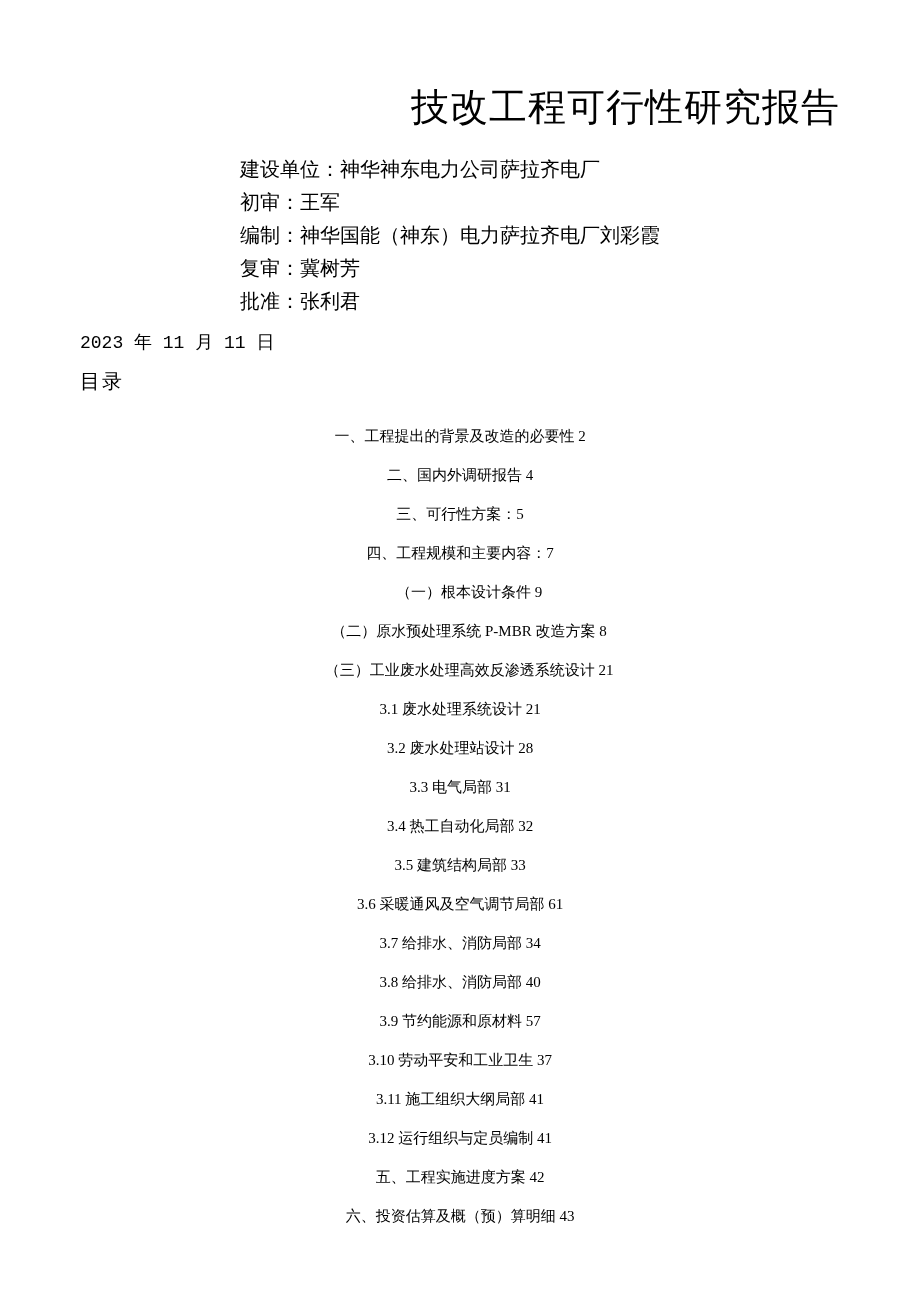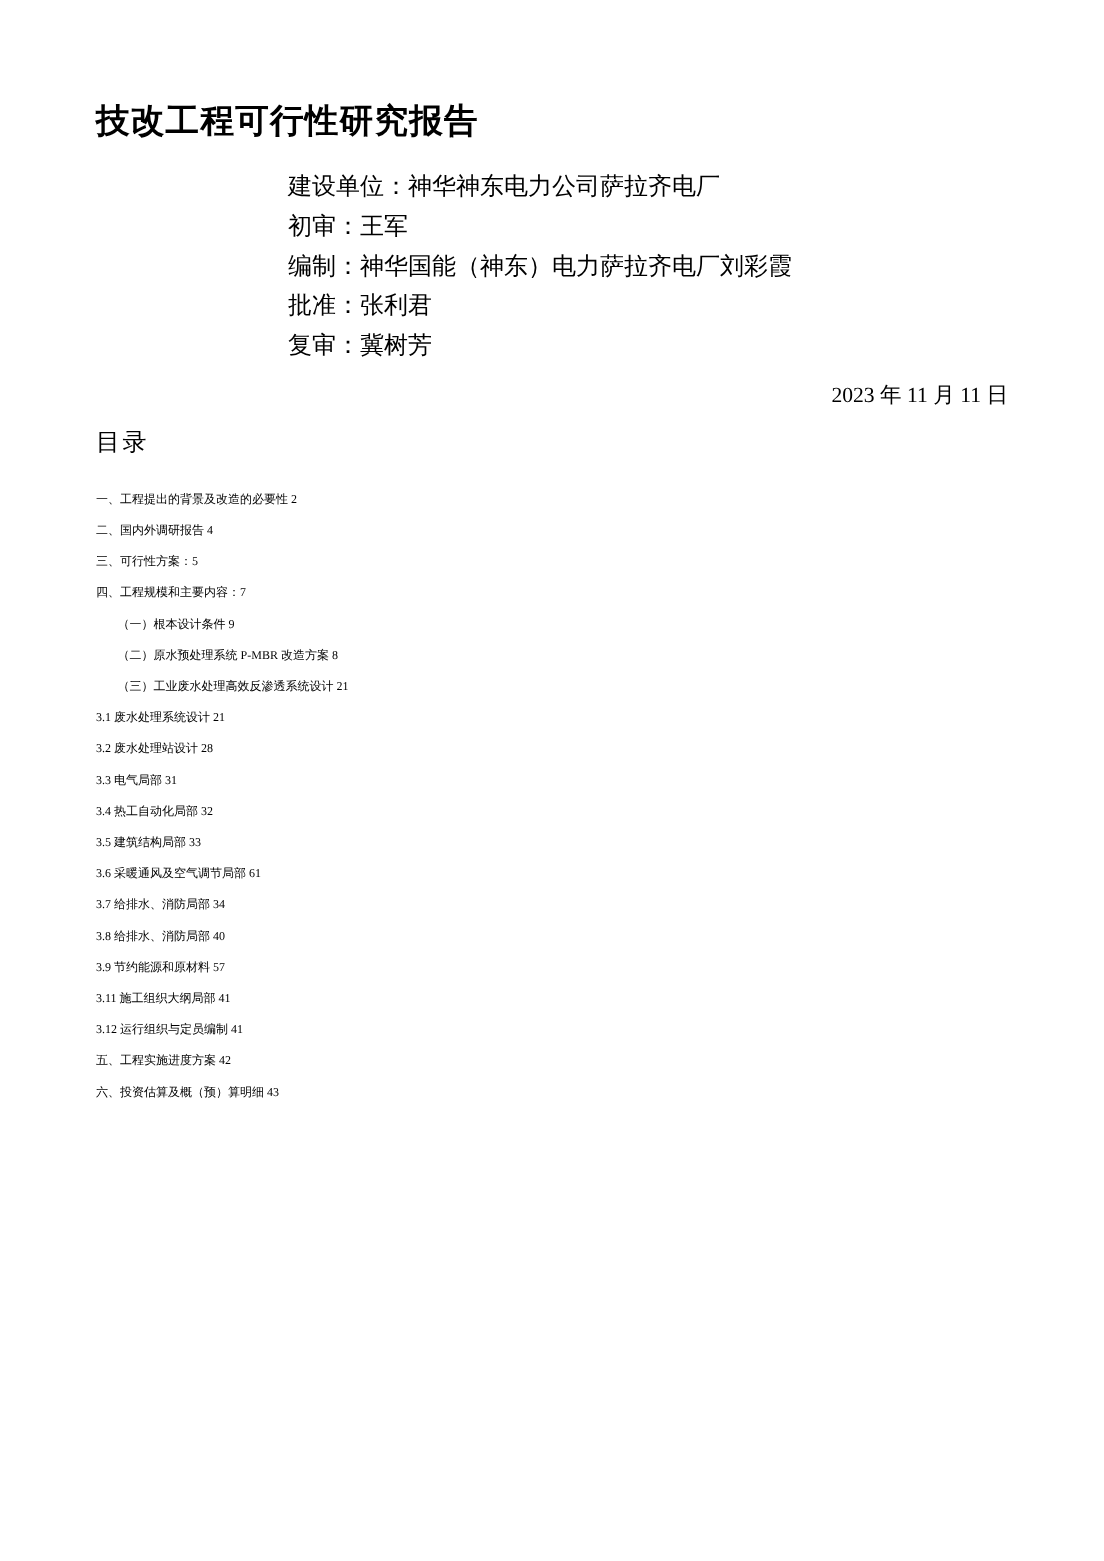--- a/index.html
+++ b/index.html
@@ -7,72 +7,73 @@
     padding: 0;
     background: #ffffff;
     font-family: "SimSun", "宋体", serif;
     color: #000000;
     width: 920px;
   }
   .page {
     padding: 82px 80px 60px 80px;
   }
   .title {
-    font-size: 28px;
-    text-align: left;
-    font-weight: bold;
+    font-size: 38px;
+    text-align: right;
+    font-weight: normal;
     margin-bottom: 20px;
     letter-spacing: 1px;
   }
   .meta-block {
     font-size: 20px;
     line-height: 1.65;
     margin-left: 160px;
     margin-bottom: 12px;
   }
   .meta-line {
     display: block;
   }
   .date {
     font-size: 18px;
-    text-align: right;
+    text-align: left;
     margin-top: 0;
     margin-bottom: 14px;
-    font-family: Liberation Serif, serif;
+    font-family: Liberation Mono, monospace;
   }
   .toc-heading {
     font-size: 20px;
     text-align: left;
     margin-bottom: 22px;
     letter-spacing: 2px;
   }
   .toc {
-    font-size: 10px;
+    font-size: 15px;
     line-height: 2.6;
+    text-align: center;
   }
   .toc-item {
     display: block;
   }
   .toc-sub {
     margin-left: 18px;
   }
 </style>
 </head>
 <body>
 
 <div class="page">
 
   <div class="title">技改工程可行性研究报告</div>
 
   <div class="meta-block">
     <span class="meta-line">建设单位：神华神东电力公司萨拉齐电厂</span>
     <span class="meta-line">初审：王军</span>
     <span class="meta-line">编制：神华国能（神东）电力萨拉齐电厂刘彩霞</span>
+    <span class="meta-line">复审：冀树芳</span>
     <span class="meta-line">批准：张利君</span>
-    <span class="meta-line">复审：冀树芳</span>
   </div>
 
   <div class="date">2023 年 11 月 11 日</div>
 
   <div class="toc-heading">目录</div>
 
   <div class="toc" id="toc-container">
       <span class="toc-item">一、工程提出的背景及改造的必要性 2</span>
       <span class="toc-item">二、国内外调研报告 4</span>
       <span class="toc-item">三、可行性方案：5</span>
@@ -82,19 +83,20 @@
       <span class="toc-item toc-sub">（三）工业废水处理高效反渗透系统设计 21</span>
       <span class="toc-item">3.1 废水处理系统设计 21</span>
       <span class="toc-item">3.2 废水处理站设计 28</span>
       <span class="toc-item">3.3 电气局部 31</span>
       <span class="toc-item">3.4 热工自动化局部 32</span>
       <span class="toc-item">3.5 建筑结构局部 33</span>
       <span class="toc-item">3.6 采暖通风及空气调节局部 61</span>
       <span class="toc-item">3.7 给排水、消防局部 34</span>
       <span class="toc-item">3.8 给排水、消防局部 40</span>
       <span class="toc-item">3.9 节约能源和原材料 57</span>
+      <span class="toc-item">3.10 劳动平安和工业卫生 37</span>
       <span class="toc-item">3.11 施工组织大纲局部 41</span>
       <span class="toc-item">3.12 运行组织与定员编制 41</span>
       <span class="toc-item">五、工程实施进度方案 42</span>
       <span class="toc-item">六、投资估算及概（预）算明细 43</span>
     </div>
 
 </div>
 
 </body></html>

